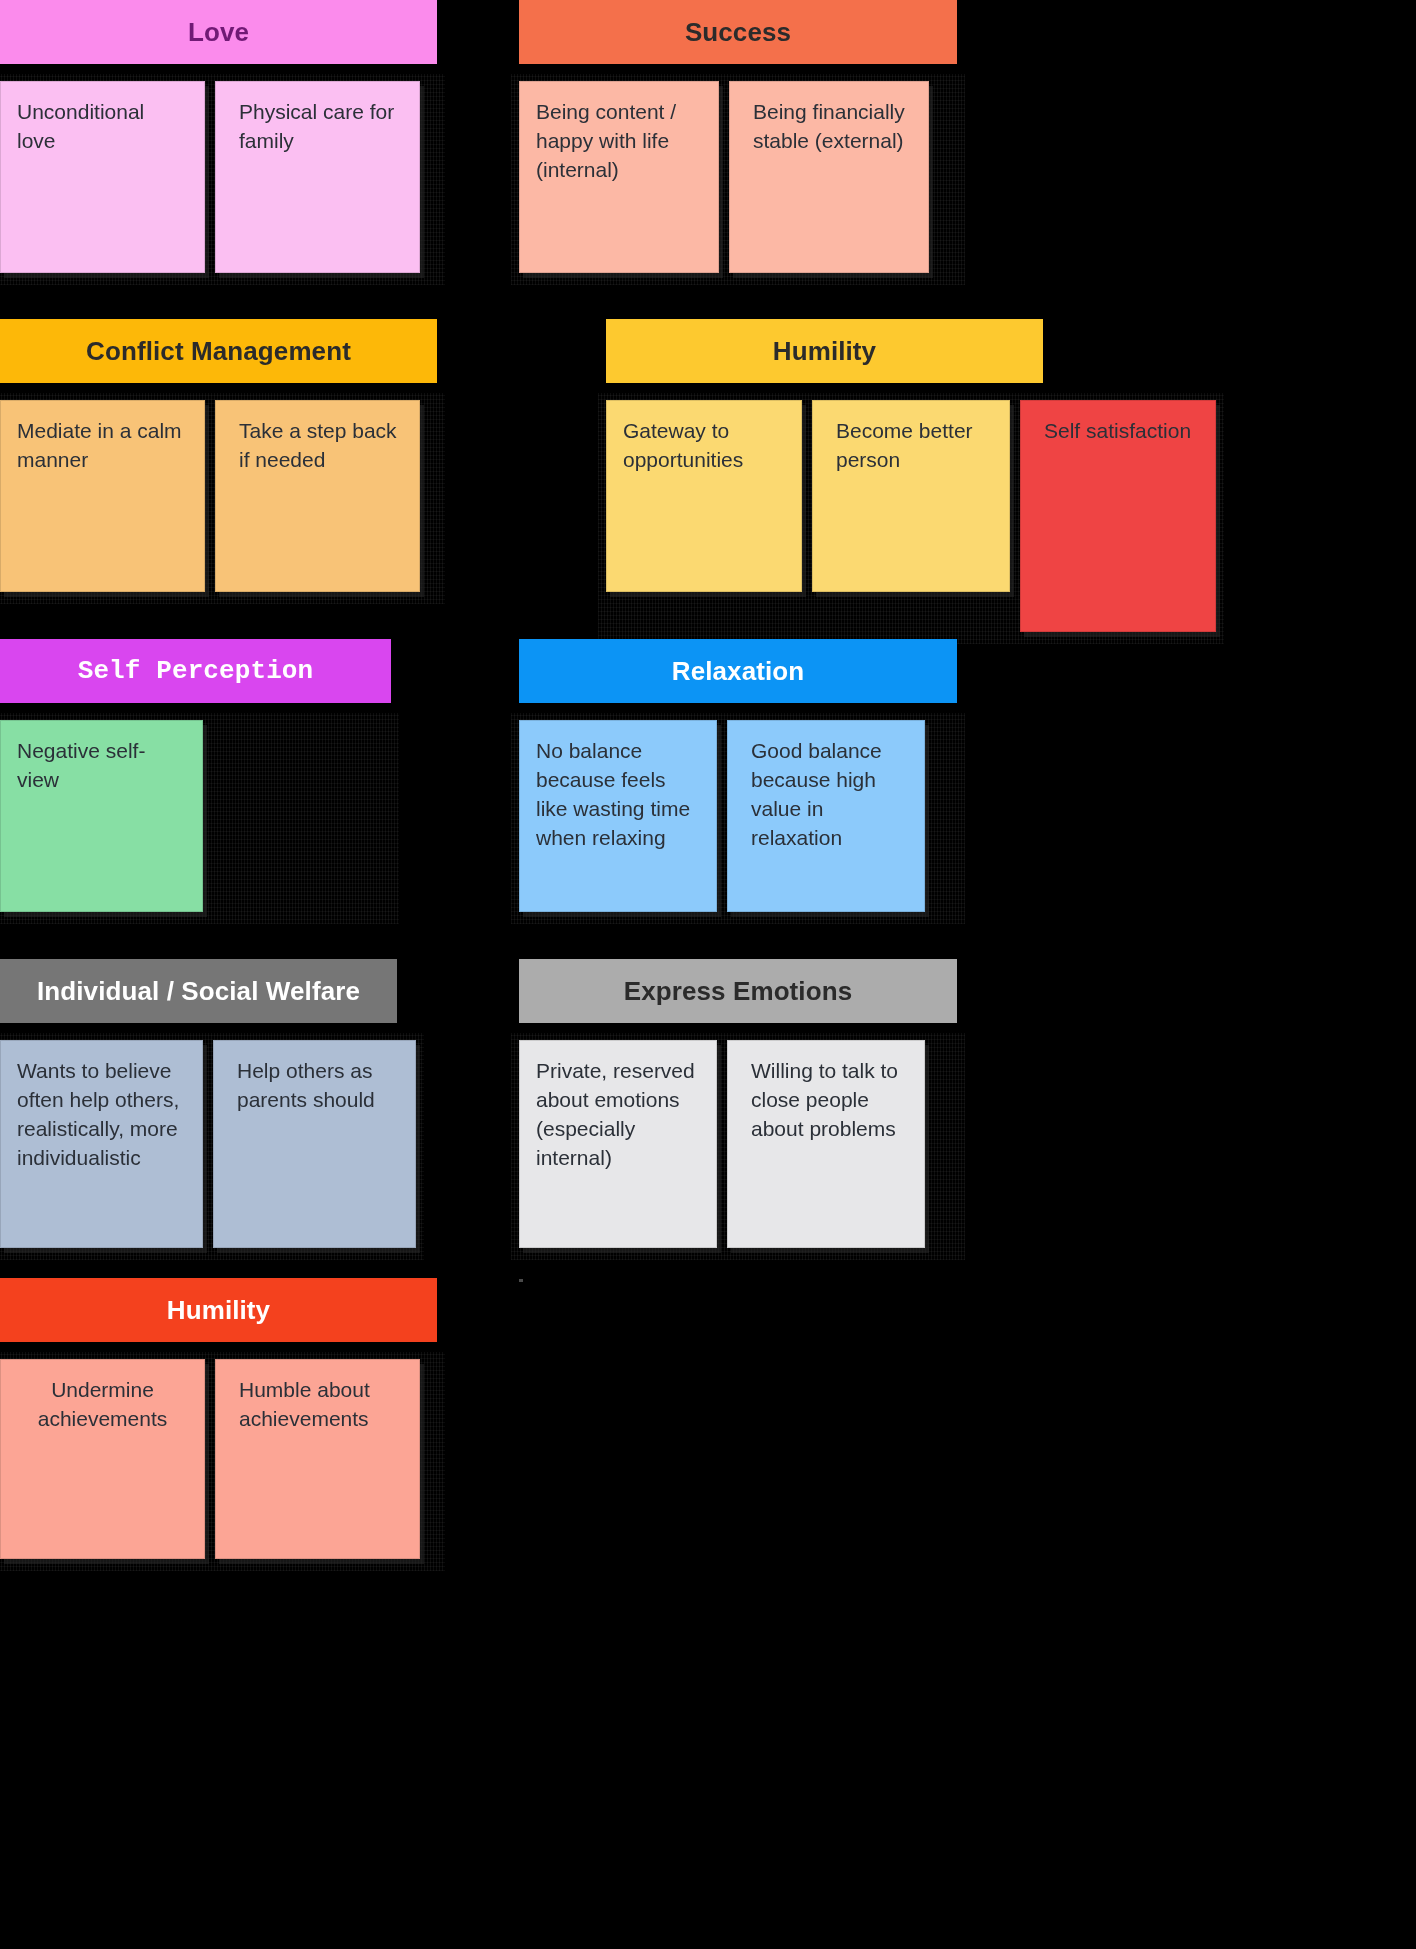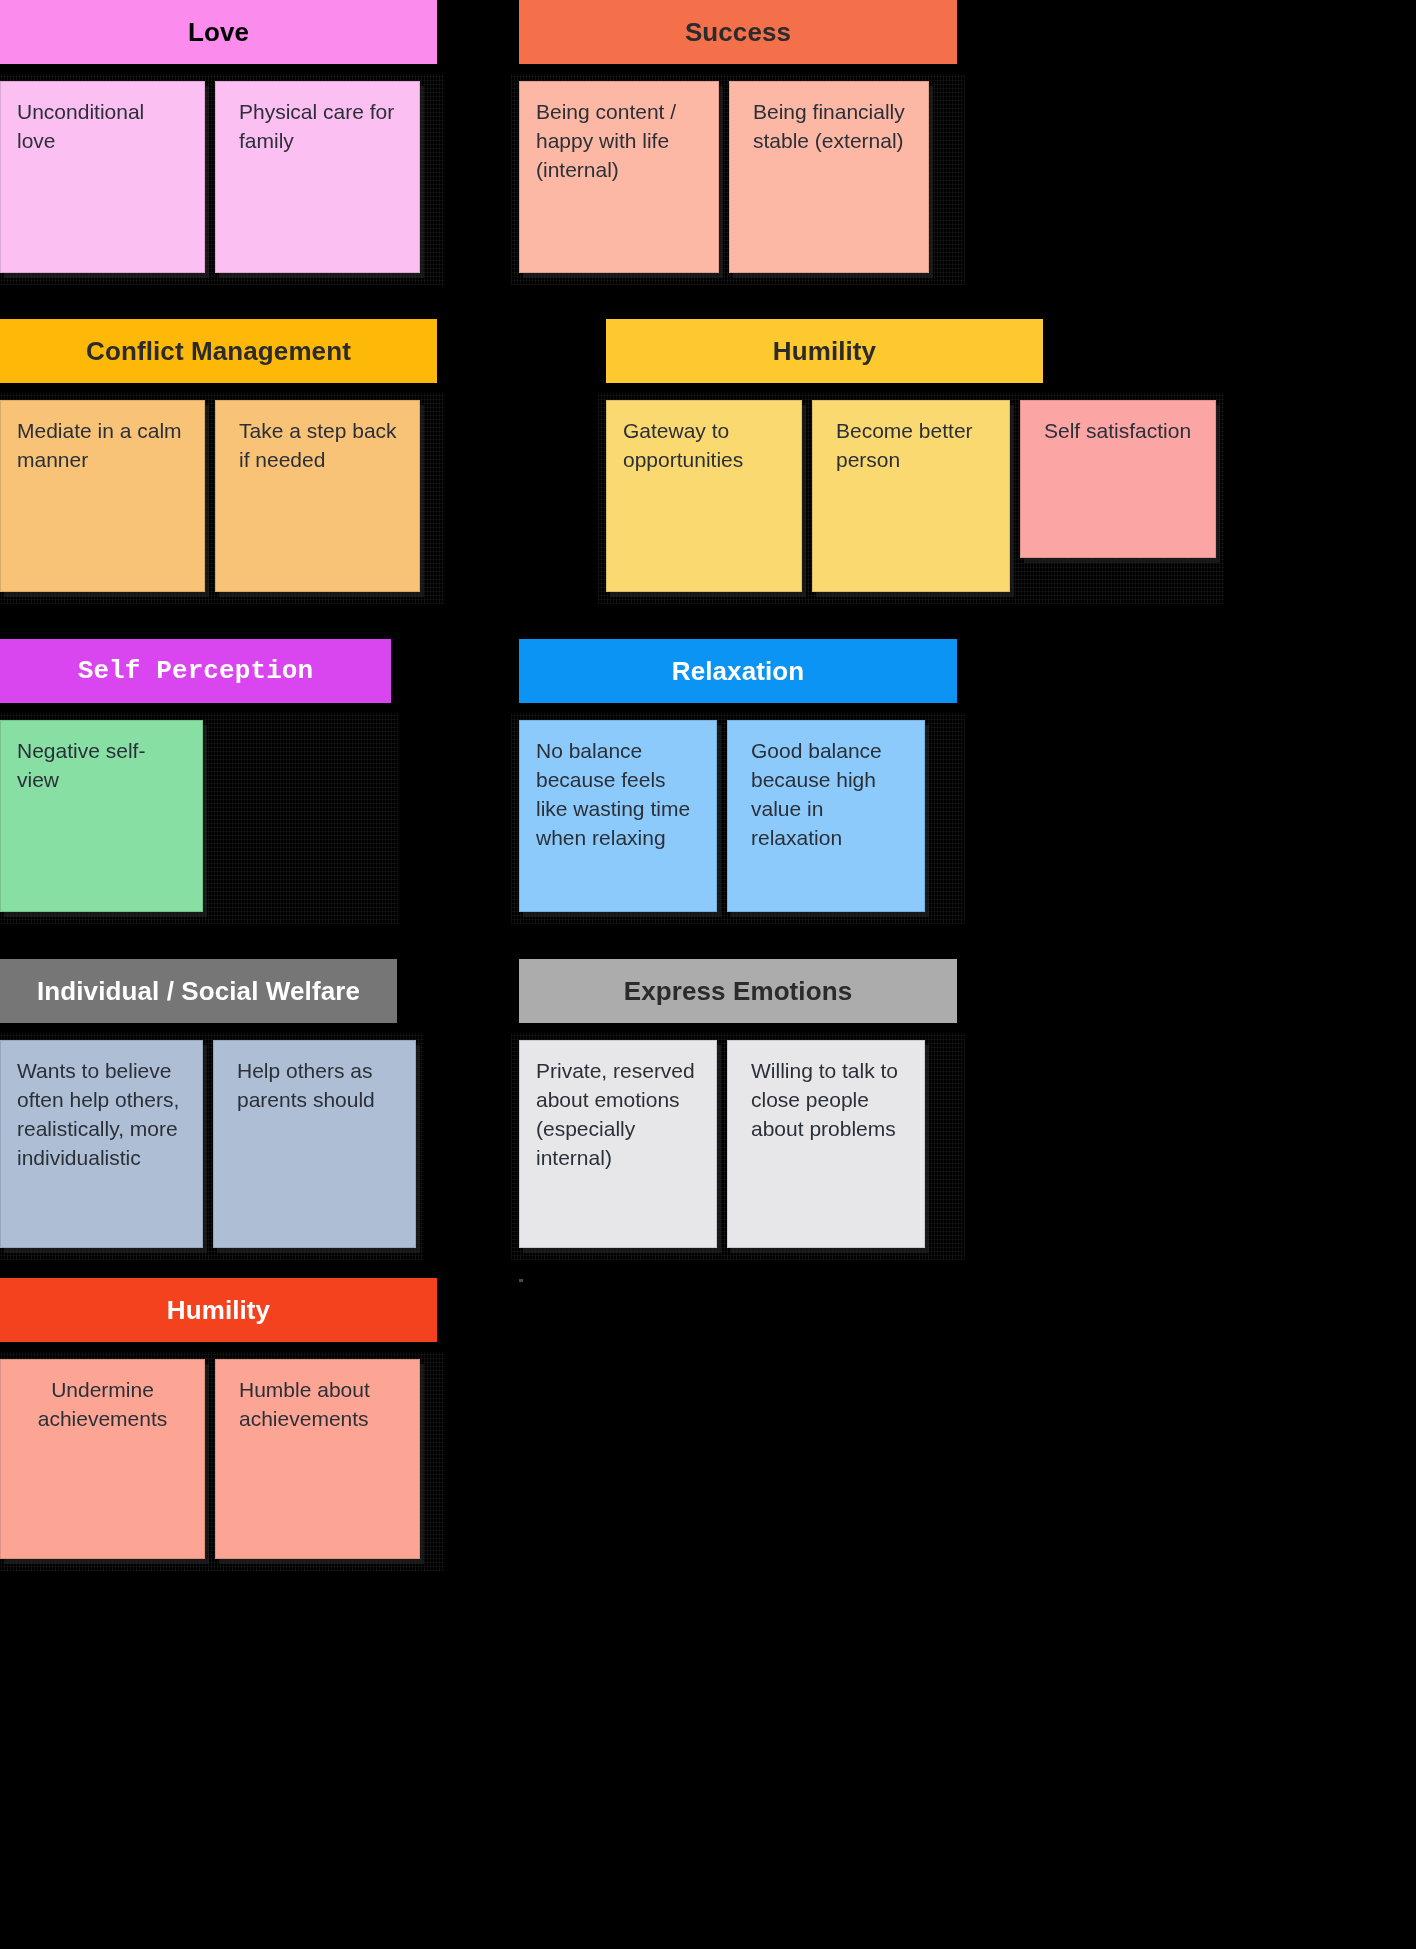--- a/index.html
+++ b/index.html
@@ -91,21 +91,21 @@
     width: 4px;
     height: 3px;
     background: #4a4a4a;
   }
 </style>
 </head>
 <body style="background: rgb(0, 0, 0);">
 
 <div id="board">
     <div class="group" style="left: 0px; top: 0px;">
-      <div class="group-header" style="width: 437px; background: rgb(251, 139, 236); color: #000000;">
+      <div class="group-header" style="width: 437px; background: rgb(251, 139, 236); color: #701a75;">
         <span>Love</span>
       </div>
       <div class="cards-row">
         <div class="card" style="width: 205px; height: 192px; background: rgb(251, 191, 242);">
           <span class="card-text">Unconditional love</span>
         </div>
         <div class="card" style="width: 205px; height: 192px; background: rgb(251, 191, 242);">
           <span class="card-text">Physical care for family</span>
         </div>
       </div>
@@ -140,21 +140,21 @@
       <div class="group-header" style="width: 437px; background: rgb(253, 201, 47); color: rgb(43, 43, 43);">
         <span>Humility</span>
       </div>
       <div class="cards-row">
         <div class="card" style="width: 196px; height: 192px; background: rgb(251, 217, 113);">
           <span class="card-text">Gateway to opportunities</span>
         </div>
         <div class="card" style="width: 198px; height: 192px; background: rgb(251, 217, 113);">
           <span class="card-text">Become better person</span>
         </div>
-        <div class="card" style="width: 196px; height: 158px; background: #fca5a5;">
+        <div class="card" style="width: 196px; height: 232px; background: #ef4444;">
           <span class="card-text">Self satisfaction</span>
         </div>
       </div>
     </div>
     <div class="group" style="left: 0px; top: 639px;">
       <div class="group-header" style="width: 391px; background: #d946ef; color: rgb(255, 255, 255); font-family: Liberation Mono, monospace;">
         <span>Self Perception</span>
       </div>
       <div class="cards-row">
         <div class="card" style="width: 203px; height: 192px; background: rgb(135, 223, 164);">

